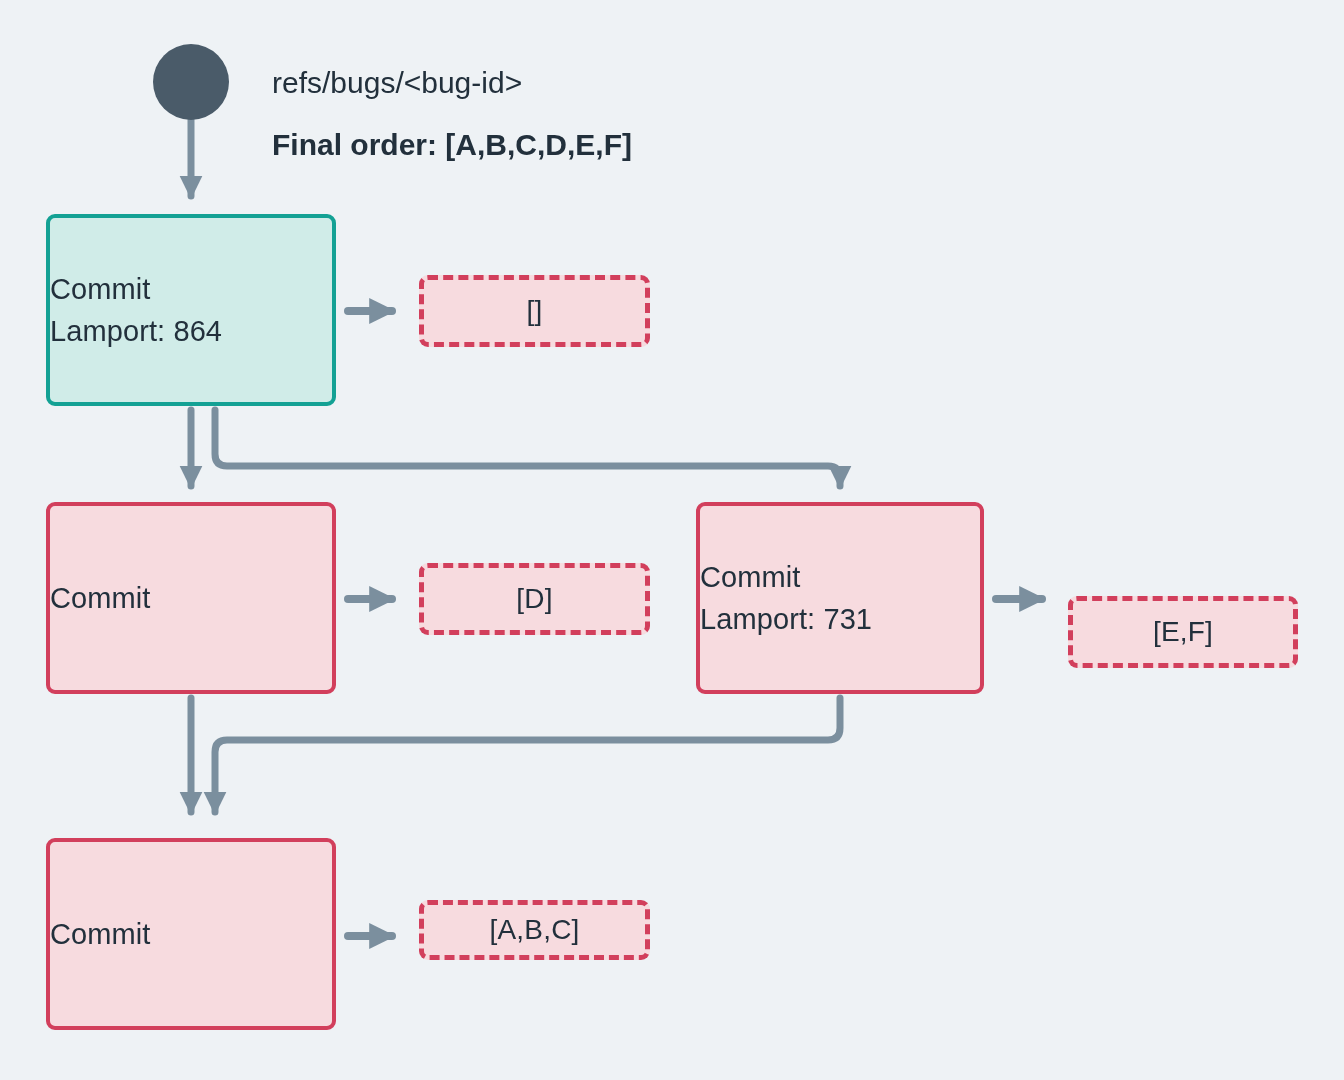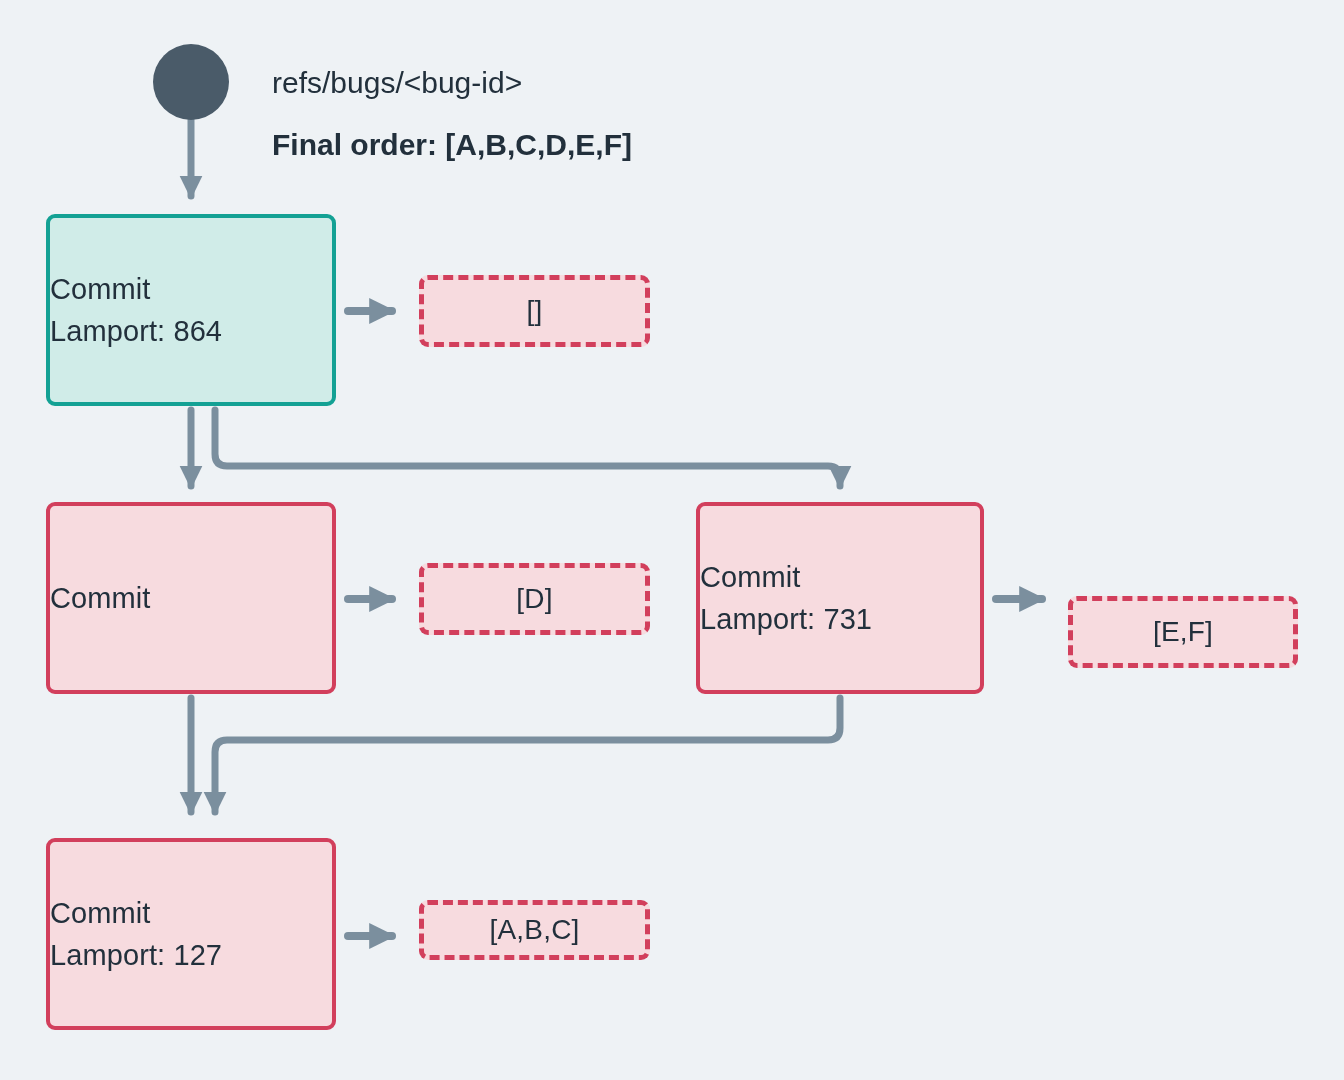--- a/index.html
+++ b/index.html
@@ -139,19 +139,18 @@
   <div class="node pink" style="left:696px; top:502px; width:288px; height:192px;">
     <span class="line">Commit</span>
     <span class="line">Lamport: 731</span>
   </div>
   <div class="badge" style="left:1068px; top:563px; width:230px; height:72px;margin-top:33px;">
     <span>[E,F]</span>
   </div>
 
   <div class="node pink" style="left:46px; top:838px; width:290px; height:192px;">
     <span class="line">Commit</span>
-    <span class="line">Lamport: 127</span>
   </div>
   <div class="badge" style="left:419px; top:900px; width:231px; height:60px;">
     <span>[A,B,C]</span>
   </div>
 
 </div>
 
 </body></html>

